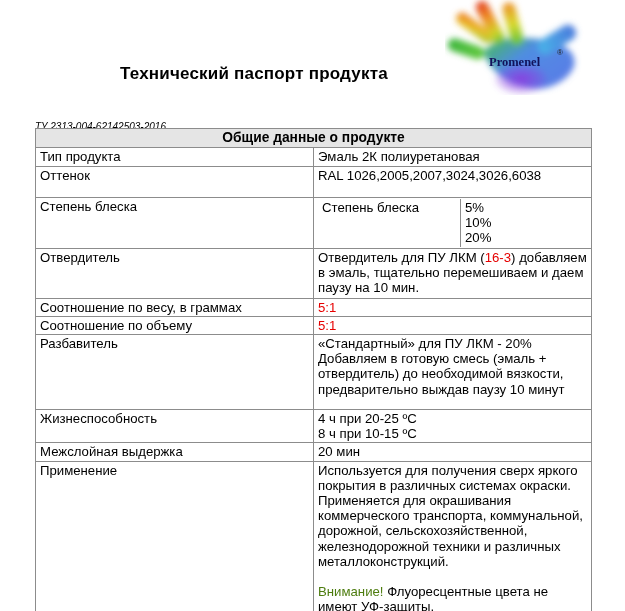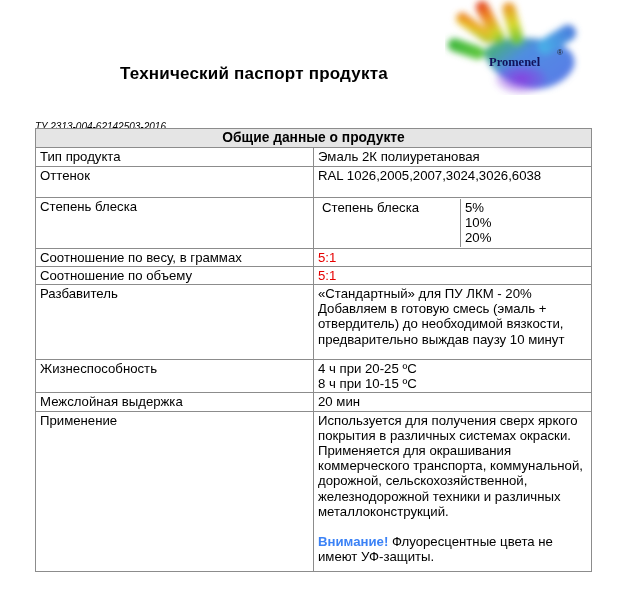--- a/index.html
+++ b/index.html
@@ -30,21 +30,21 @@
   td.section-header{
     background:#e5e5e5;
     font-weight:bold;text-align:center;font-size:13.8px;
     padding:1px 0;
   }
   col.c-label{width:278px;}
   col.c-value{width:278px;}
   .multiline{white-space:pre-line;}
   .red{color:#e60000;}
   .warn{margin-top:15px;}
-  .warn-label{color:#3b82f6;font-weight:bold;}
+  .warn-label{color:#4d7c0f;font-weight:normal;}
   td.nopad{padding:0;}
   .gloss-wrap{display:flex;height:100%;align-items:stretch;}
   .gloss-left{width:134px;padding:1px 4px;border-right:1px solid #8c8c8c;}
   .gloss-right{flex:1;padding:1px 4px;white-space:pre-line;}
   .brand-text{
     font-family:"Liberation Serif",serif;font-weight:bold;
   }
 </style>
 </head>
 <body>
@@ -135,20 +135,24 @@
       <td class="nopad">
         <div class="gloss-wrap">
           <div class="gloss-left">Степень блеска</div>
           <div class="gloss-right">5%
 10%
 20%</div>
         </div>
       </td>
     </tr>
 
+    <tr style="height:50px;">
+      <td>Отвердитель</td>
+      <td><span>Отвердитель для ПУ ЛКМ (</span><span class="red">16-3</span><span>) добавляем в эмаль, тщательно перемешиваем и даем паузу на 10 мин.</span></td>
+    </tr>
 
     <tr style="height:16px;">
       <td>Соотношение по весу, в граммах</td>
       <td class="red">5:1</td>
     </tr>
 
     <tr style="height:16px;">
       <td>Соотношение по объему</td>
       <td class="red">5:1</td>
     </tr>

